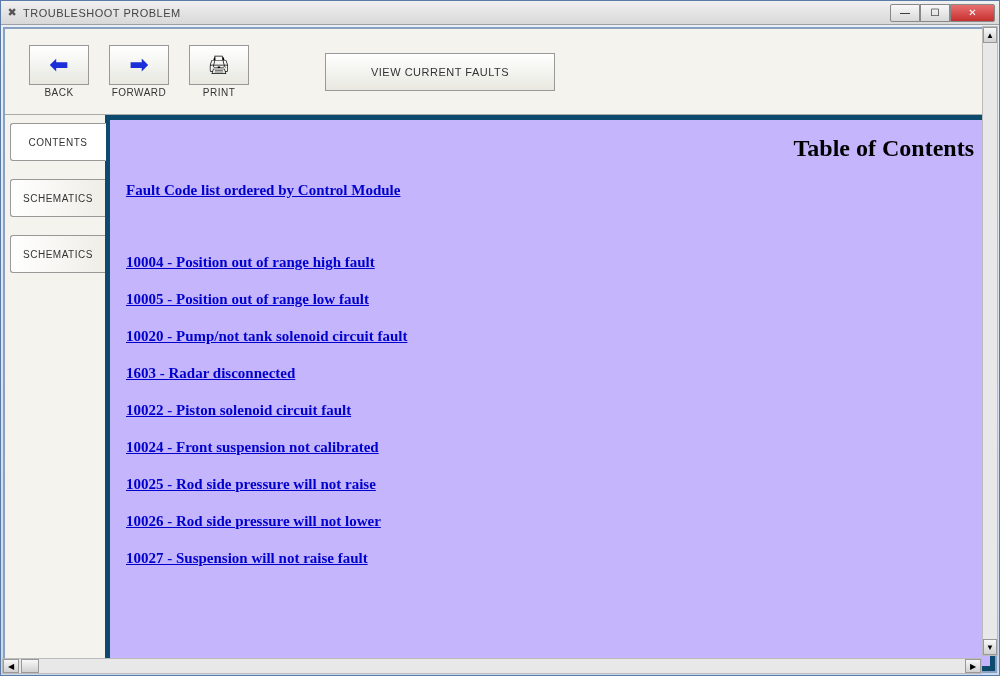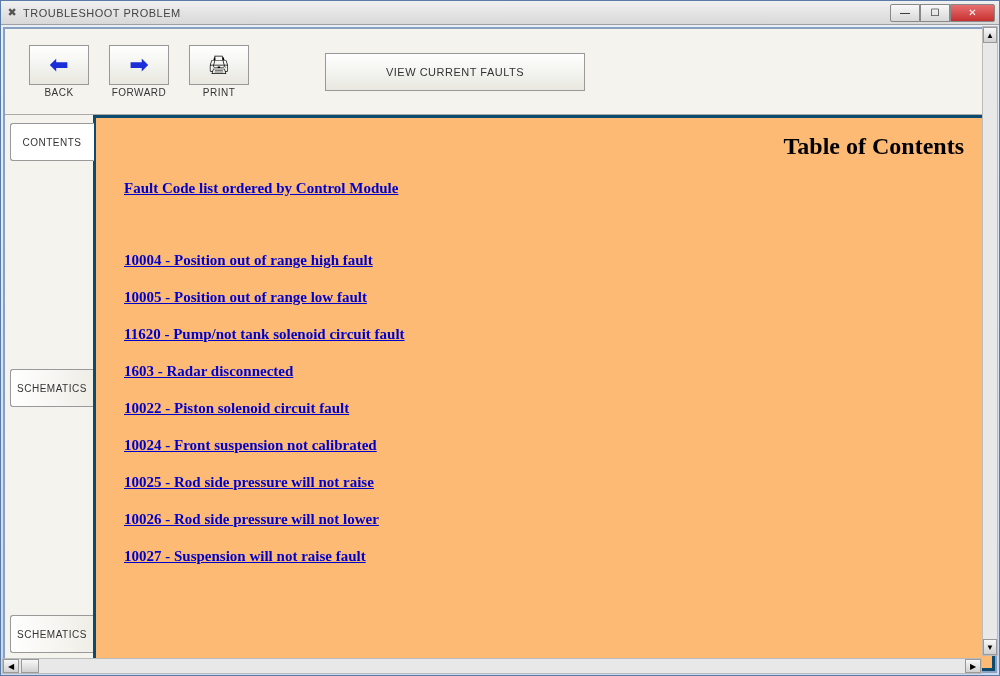--- a/index.html
+++ b/index.html
@@ -110,44 +110,43 @@
       font-size: 22px;
       color: #1a2fd8;
       font-weight: bold;
     }
     .print-icon {
       font-size: 18px;
     }
     .view-faults-btn {
       margin-left: 60px;
       height: 38px;
-      width: 260px;
+      width: 230px;
       border: 1px solid #999;
       background: linear-gradient(to bottom, #ffffff, #e8e8e0);
       display: flex;
       align-items: center;
       justify-content: center;
       font-size: 11px;
       letter-spacing: 0.5px;
       cursor: pointer;
       color: #333;
     }
     .content-wrapper {
       flex: 1;
       display: flex;
       overflow: hidden;
       border-top: 1px solid #aaa;
     }
     .side-tabs {
-      width: 88px;
+      width: 100px;
       background: #f5f3ee;
       display: flex;
       flex-direction: column;
       padding-top: 8px;
-      justify-content: space-between;
     }
     .side-tab {
       height: 38px;
       border: 1px solid #999;
       border-right: none;
       background: linear-gradient(to right, #ffffff, #efede6);
       display: flex;
       align-items: center;
       justify-content: center;
       font-size: 10px;
@@ -159,23 +158,23 @@
       margin-left: 5px;
     }
     .side-tab.active {
       background: #ffffff;
       border-right: 1px solid #fff;
       margin-right: -1px;
       z-index: 2;
     }
     .content-panel {
       flex: 1;
-      background: #fdba74;
-      border: 3px solid #0c4a6e;
-      padding: 15px 28px;
+      background: #c4b5fd;
+      border: 5px solid #0c4a6e;
+      padding: 15px 16px;
       overflow-y: auto;
       position: relative;
     }
     .toc-title {
       text-align: right;
       font-family: "Times New Roman", serif;
       font-size: 24px;
       font-weight: bold;
       margin-bottom: 20px;
       color: #000;
@@ -288,21 +287,21 @@
         <div class="side-tab active">CONTENTS</div>
         <div class="side-tab">SCHEMATICS</div>
         <div class="side-tab">SCHEMATICS</div>
       </div>
 
       <div class="content-panel">
         <div class="toc-title">Table of Contents</div>
         <a class="toc-link first">Fault Code list ordered by Control Module</a>
         <a class="toc-link">10004 - Position out of range high fault</a>
         <a class="toc-link">10005 - Position out of range low fault</a>
-        <a class="toc-link">11620 - Pump/not tank solenoid circuit fault</a>
+        <a class="toc-link">10020 - Pump/not tank solenoid circuit fault</a>
         <a class="toc-link">1603 - Radar disconnected</a>
         <a class="toc-link">10022 - Piston solenoid circuit fault</a>
         <a class="toc-link">10024 - Front suspension not calibrated</a>
         <a class="toc-link">10025 - Rod side pressure will not raise</a>
         <a class="toc-link">10026 - Rod side pressure will not lower</a>
         <a class="toc-link">10027 - Suspension will not raise fault</a>
       </div>
     </div>
   </div>
 

